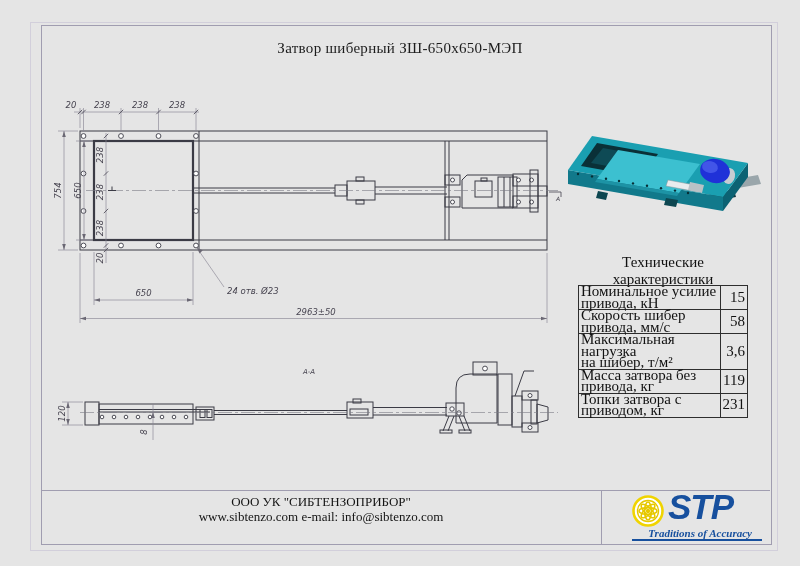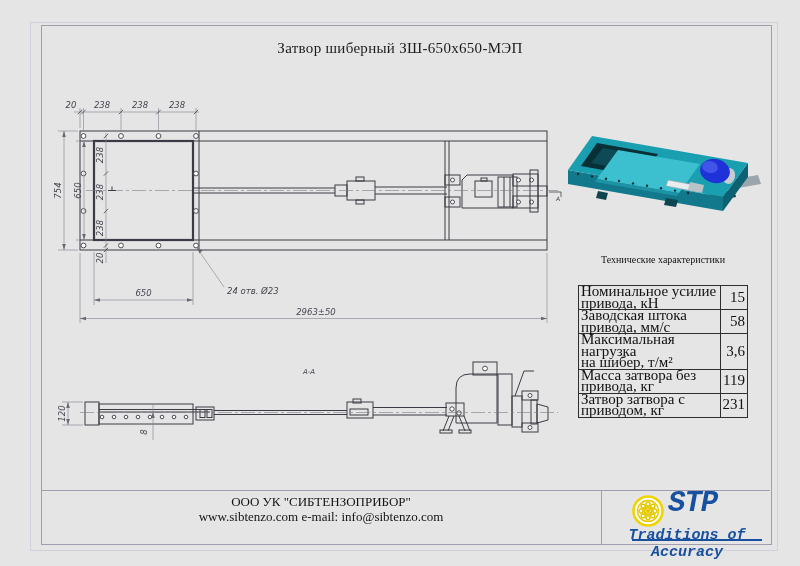--- a/index.html
+++ b/index.html
@@ -16,37 +16,37 @@
   .cad-thick{stroke:#3b3b45;stroke-width:2.2;fill:none;}
   .cad-hole{stroke:#3b3b45;stroke-width:.9;fill:#fff;}
   .dim-line{stroke:#8a8794;stroke-width:.65;fill:none;}
   .dim-tick{stroke:#55525f;stroke-width:.9;}
   .dim-arrow{fill:#6a6773;stroke:none;}
   .center-line{stroke:#7a7a85;stroke-width:.6;stroke-dasharray:14 3 3 3;fill:none;}
   .dim-text{font-family:"DejaVu Sans",sans-serif;font-style:italic;font-size:8.5px;fill:#46434f;}
   .dim-text-sm{font-family:"DejaVu Sans",sans-serif;font-style:italic;font-size:6px;fill:#46434f;}
   .section-text{font-family:"DejaVu Sans",sans-serif;font-style:italic;font-size:7px;fill:#46434f;}
   .specs-title{position:absolute;left:578px;top:254px;width:170px;text-align:center;
-        font-size:10px;color:#111;}
+        font-size:15px;color:#111;}
   .spec-table{position:absolute;left:578px;top:285px;width:170px;border-collapse:collapse;
         font-size:15px;color:#111;}
   .spec-table td{border:1px solid #2e2e2e;padding:0 2px;line-height:11.5px;}
   .spec-table td.val{width:21px;text-align:right;}
   .footer-band{position:absolute;left:41px;top:490px;width:729px;height:53px;
         border-top:1px solid #a09db0;}
   .footer-text{position:absolute;left:0;top:3px;width:560px;text-align:center;
         color:#141414;font-size:13px;line-height:15px;}
   .footer-divider{position:absolute;left:560px;top:0;width:1px;height:53px;background:#a09db0;}
   .logo-box{position:absolute;left:561px;top:0;width:168px;height:53px;}
-  .logo-stp{position:absolute;left:66px;top:-4px;font-family:Liberation Mono, monospace;
-        font-weight:bold;font-style:italic;font-size:29px;color:#17509e;letter-spacing:-1px;}
+  .logo-stp{position:absolute;left:66px;top:-4px;font-family:Liberation Sans, sans-serif;
+        font-weight:bold;font-style:italic;font-size:35px;color:#17509e;letter-spacing:-1px;}
   .logo-emblem{position:absolute;left:30px;top:4px;}
-  .logo-tagline{position:absolute;left:20px;top:36px;width:130px;text-align:center;
-        font-family:Liberation Mono, monospace;font-weight:bold;font-style:italic;
-        font-size:15px;color:#17509e;}
+  .logo-tagline{position:absolute;left:20px;top:36px;width:130px;text-align:right;
+        font-family:Liberation Serif, serif;font-weight:bold;font-style:italic;
+        font-size:11px;color:#17509e;}
   .logo-underline{position:absolute;left:30px;top:48px;width:130px;height:2px;background:#17509e;}
 </style>
 </head>
 <body>
 
 <div class="page">
   <div class="outer-frame"></div>
   <div class="inner-frame"></div>
 
   <div class="title">Затвор шиберный ЗШ-650х650-МЭП</div>
@@ -275,36 +275,36 @@
   </svg>
 
   <div class="specs-title">Технические характеристики</div>
   <table class="spec-table">
     <tbody>
         <tr>
       <td>Номинальное усилие привода, кН</td>
       <td class="val">15</td>
     </tr>
     <tr>
-      <td>Заводская штока привода, мм/с</td>
+      <td>Скорость шибер привода, мм/с</td>
       <td class="val">58</td>
     </tr>
     <tr>
       <td>
         <div>Максимальная нагрузка</div>
         <div>на шибер, т/м²</div>
       </td>
       <td class="val">3,6</td>
     </tr>
     <tr>
       <td>Масса затвора без привода, кг</td>
       <td class="val">119</td>
     </tr>
     <tr>
-      <td>Затвор затвора с приводом, кг</td>
+      <td>Топки затвора с приводом, кг</td>
       <td class="val">231</td>
     </tr>
   </tbody>
     </table>
 
   <div class="footer-band">
     <div class="footer-text">
       <div>ООО УК "СИБТЕНЗОПРИБОР"</div>
       <div>www.sibtenzo.com e-mail: info@sibtenzo.com</div>
     </div>

